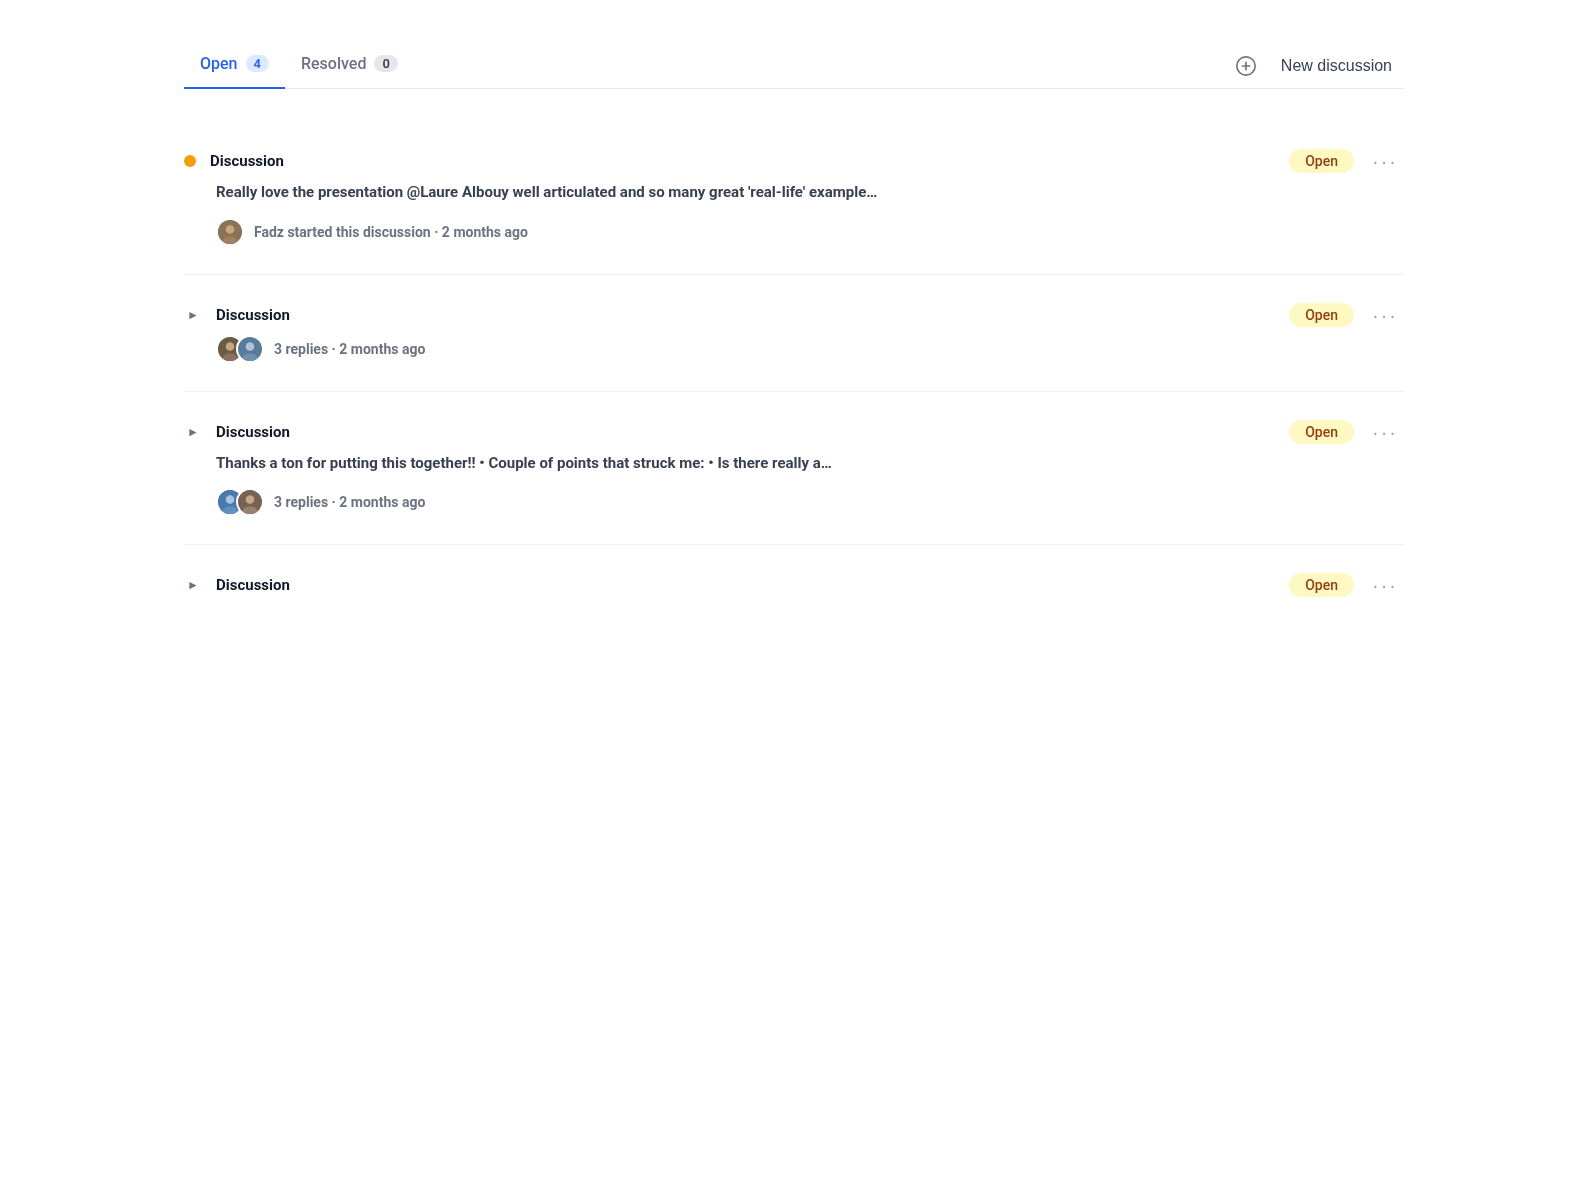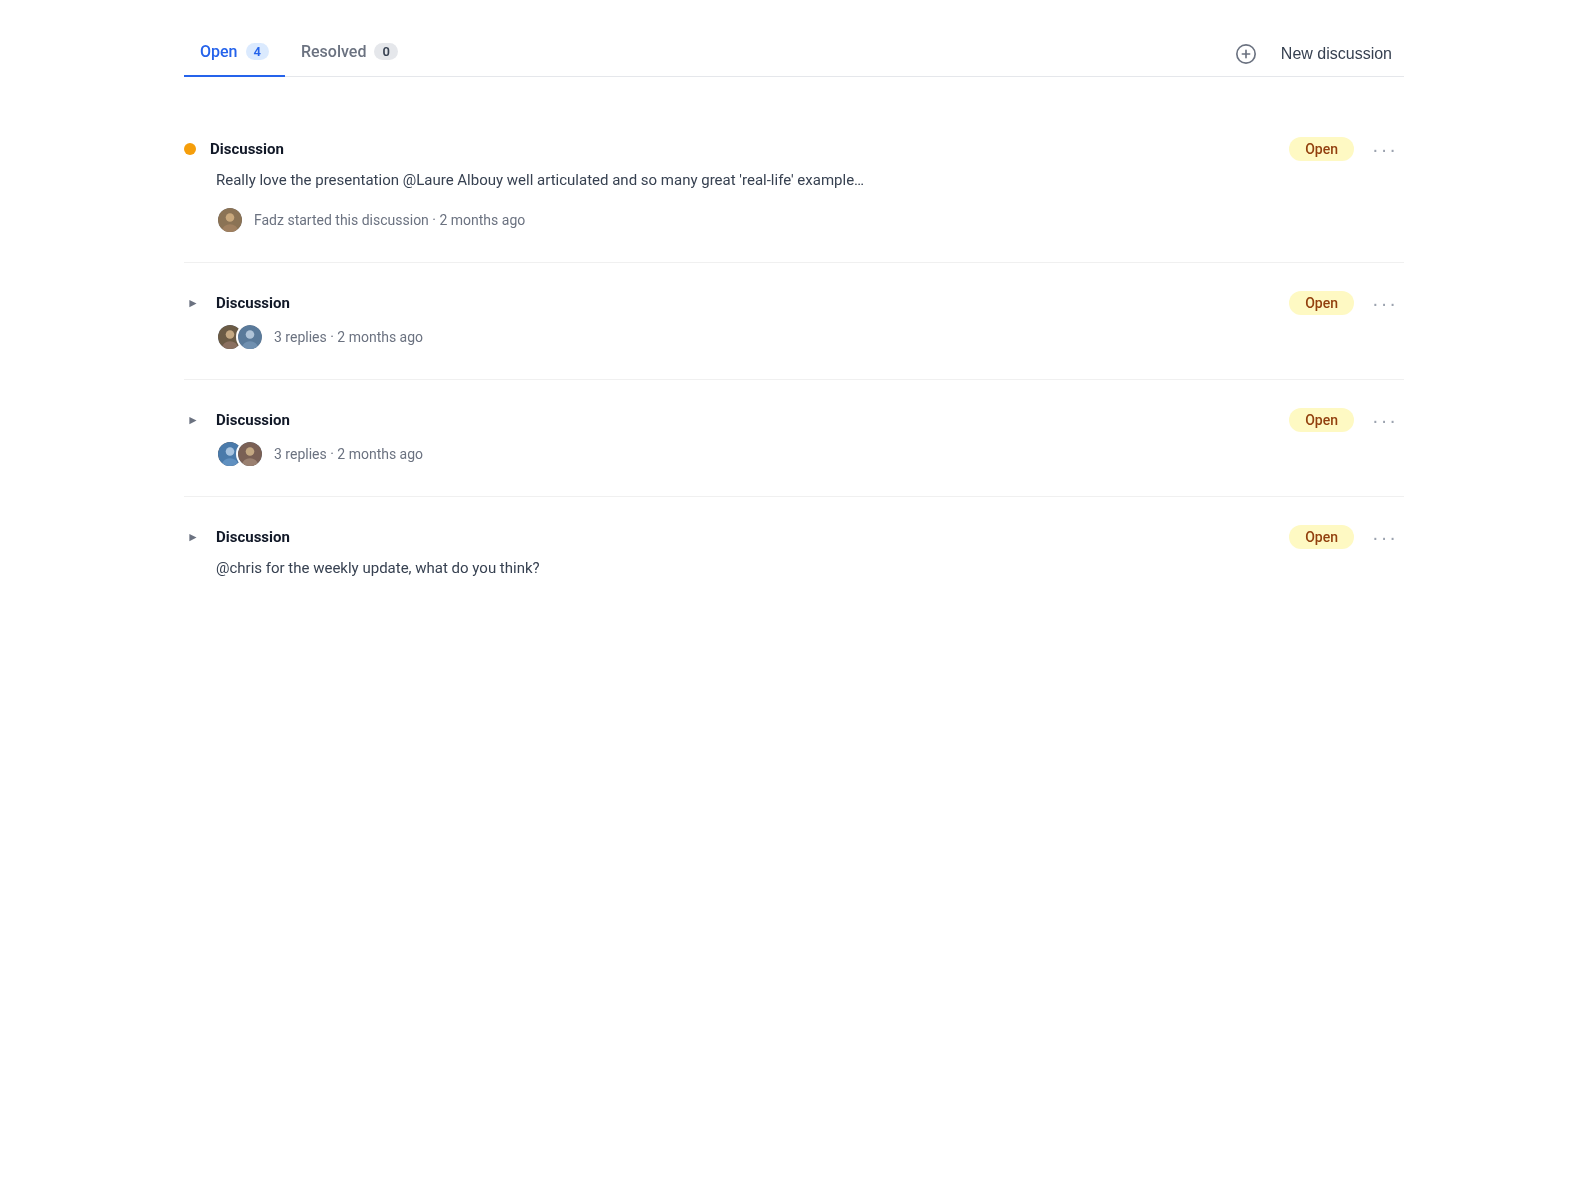--- a/index.html
+++ b/index.html
@@ -6,21 +6,21 @@
     body {
       font-family: -apple-system, BlinkMacSystemFont, 'Segoe UI', Roboto, Helvetica, Arial, sans-serif;
       background: #ffffff;
       color: #1a1a1a;
       width: 1588px;
       min-height: 1200px;
     }
 
     .container {
       max-width: 1300px;
-      margin: 4px auto;
+      margin: 16px auto;
       padding: 28px 40px;
     }
 
     
     .tabs-bar {
       display: flex;
       align-items: center;
       justify-content: space-between;
       margin-bottom: 32px;
       border-bottom: 1px solid #e5e7eb;
@@ -164,20 +164,21 @@
       cursor: pointer;
       color: #9ca3af;
       font-size: 20px;
       padding: 2px 6px;
       letter-spacing: 2px;
       line-height: 1;
     }
 
     .discussion-body {
       padding-left: 32px;
+      font-weight: bold;
     }
 
     .discussion-preview {
       font-size: 15px;
       color: #374151;
       line-height: 1.5;
       margin-bottom: 14px;
     }
 
     .discussion-meta {
@@ -321,20 +322,21 @@
         <div class="discussion-header-left">
           <span class="expand-icon">►</span>
           <span class="discussion-title">Discussion</span>
         </div>
         <div class="discussion-header-right">
           <span class="open-badge">Open</span>
           <button class="more-menu-btn">···</button>
         </div>
       </div>
       <div class="discussion-body">
+        <p class="discussion-preview">Thanks a ton for putting this together!! • Couple of points that struck me: • Is there really a…</p>
         <div class="discussion-meta">
           <div class="avatars">
             <div class="avatar avatar-3">
               <svg viewBox="0 0 28 28" xmlns="http://www.w3.org/2000/svg">
                 <circle cx="14" cy="14" r="14" fill="#4a7aaa"></circle>
                 <circle cx="14" cy="11" r="5" fill="#a8c4e0"></circle>
                 <ellipse cx="14" cy="26" rx="9" ry="7" fill="#6090c0"></ellipse>
               </svg>
             </div>
             <div class="avatar avatar-1">
@@ -355,18 +357,17 @@
         <div class="discussion-header-left">
           <span class="expand-icon">►</span>
           <span class="discussion-title">Discussion</span>
         </div>
         <div class="discussion-header-right">
           <span class="open-badge">Open</span>
           <button class="more-menu-btn">···</button>
         </div>
       </div>
       <div class="discussion-body">
-        <p class="discussion-preview">@chris for the weekly update, what do you think?</p>
       </div>
     </div>
 
   </div>
 </div>
 
 </body></html>

